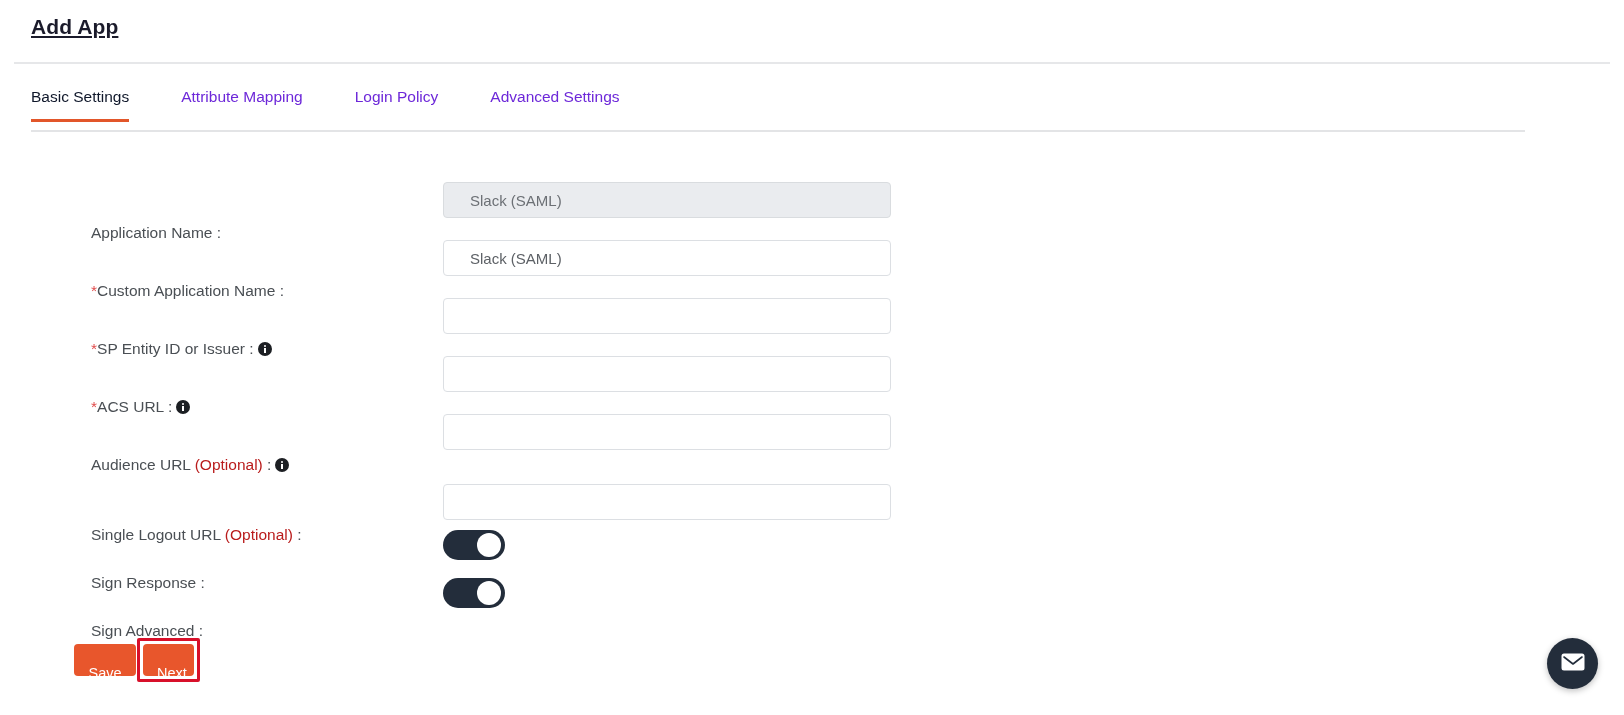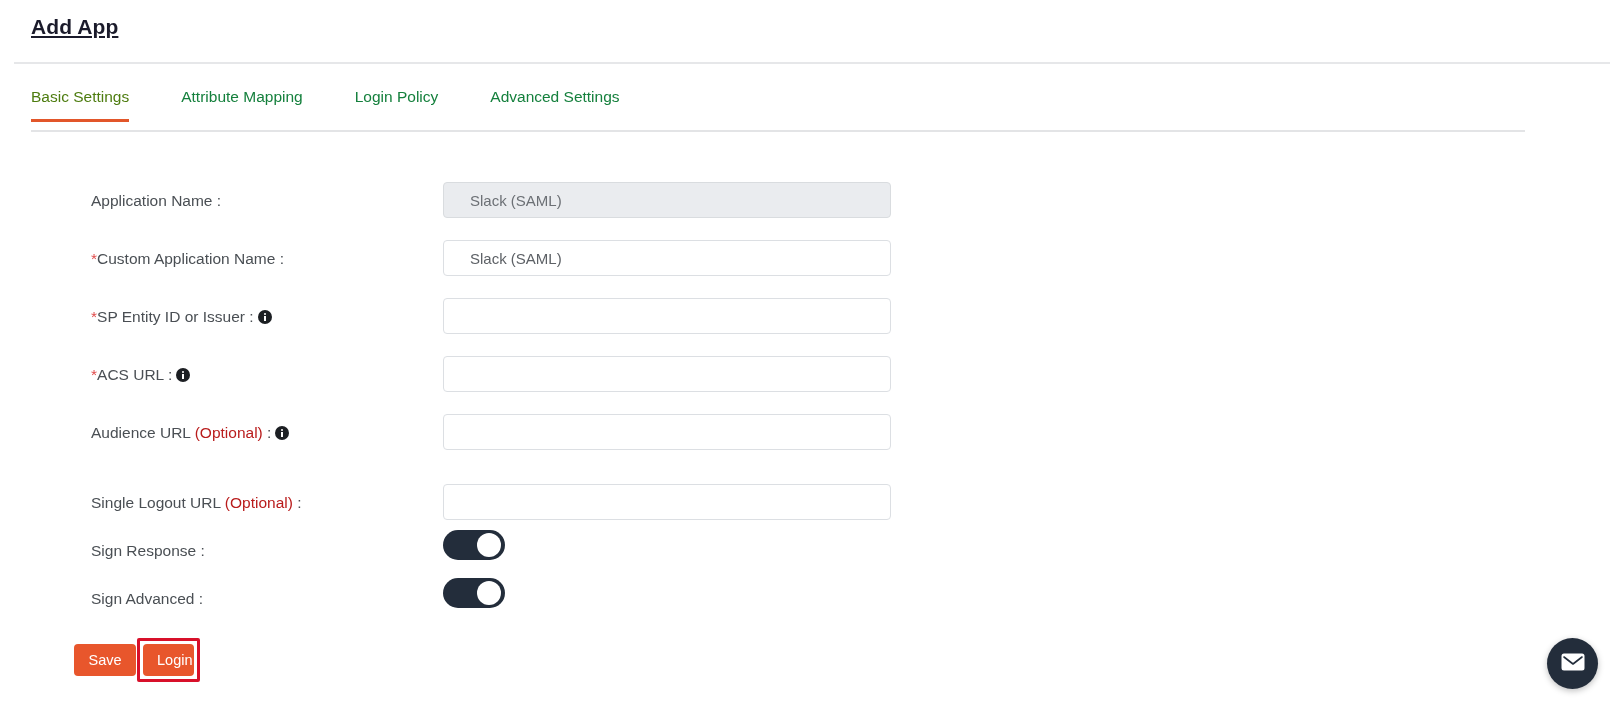--- a/index.html
+++ b/index.html
@@ -58,33 +58,33 @@
   }
   .tabs {
     position: absolute;
     left: 31px;
     top: 0px;
     display: flex;
     align-items: flex-start;
   }
   .tab {
     font-size: 15.5px;
-    color: #15803d;
+    color: #6d28d9;
     padding: 0 0 16px 0;
     margin-right: 52px;
     cursor: pointer;
     white-space: nowrap;
     position: relative;
     background: none;
     border: none;
     font-family: "Liberation Sans", sans-serif;
   }
   .tab:last-child { margin-right: 8px; }
   .tab.active {
-    color: #4d7c0f;
+    color: #0f172a;
   }
   .tab.active::after {
     content: "";
     position: absolute;
     left: 0;
     right: 0;
     bottom: 0;
     height: 3px;
     background: #e2562a;
   }
@@ -102,20 +102,21 @@
     width: 1624px;
     display: block;
   }
   .label {
     position: absolute;
     left: 91px;
     font-size: 15.5px;
     color: #4a4f54;
     white-space: nowrap;
     line-height: 1;
+    margin-top: 32px;
   }
   .label .req { color: #e04a4a; }
   .label .optional { color: #b91c1c; }
   .label .colon { color: #4a4f54; }
 
   .info-icon {
     display: inline-block;
     width: 14px;
     height: 14px;
     border-radius: 50%;
@@ -198,21 +199,21 @@
   .btn {
     position: absolute;
     height: 32px;
     border: none;
     border-radius: 4px;
     background: #e8562c;
     color: #ffffff;
     font-size: 14.5px;
     font-family: "Liberation Sans", sans-serif;
     cursor: pointer;
-    padding: 0 14px;
+    padding: 13px 14px;
     line-height: 32px;
   }
   #save-btn { left: 74px; top: 644px; width: 62px; }
   #next-btn { left: 143px; top: 644px; width: 51px; }
 
   .highlight-box {
     position: absolute;
     left: 137px;
     top: 638px;
     width: 63px;
@@ -290,21 +291,21 @@
       </div>
       <div class="row">
         <div class="label" style="top: 431px;"><span>Sign Advanced</span> <span class="colon">:</span></div>
         <button class="toggle" style="top: 418px;">
           <span class="knob"></span>
         </button>
       </div>
     </div>
 
   <button class="btn" id="save-btn">Save</button>
-  <button class="btn" id="next-btn">Login</button>
+  <button class="btn" id="next-btn">Next</button>
   <div class="highlight-box"></div>
 
   <button class="fab">
     <span>
       <svg width="24" height="18" viewBox="0 0 24 18" aria-hidden="true">
         <rect x="0.5" y="0.5" width="23" height="17" rx="2.5" fill="#ffffff"></rect>
         <path d="M3 4 L12 11 L21 4" fill="none" stroke="#232d3b" stroke-width="1.6" stroke-linecap="round" stroke-linejoin="round"></path>
       </svg>
     </span>
   </button>

